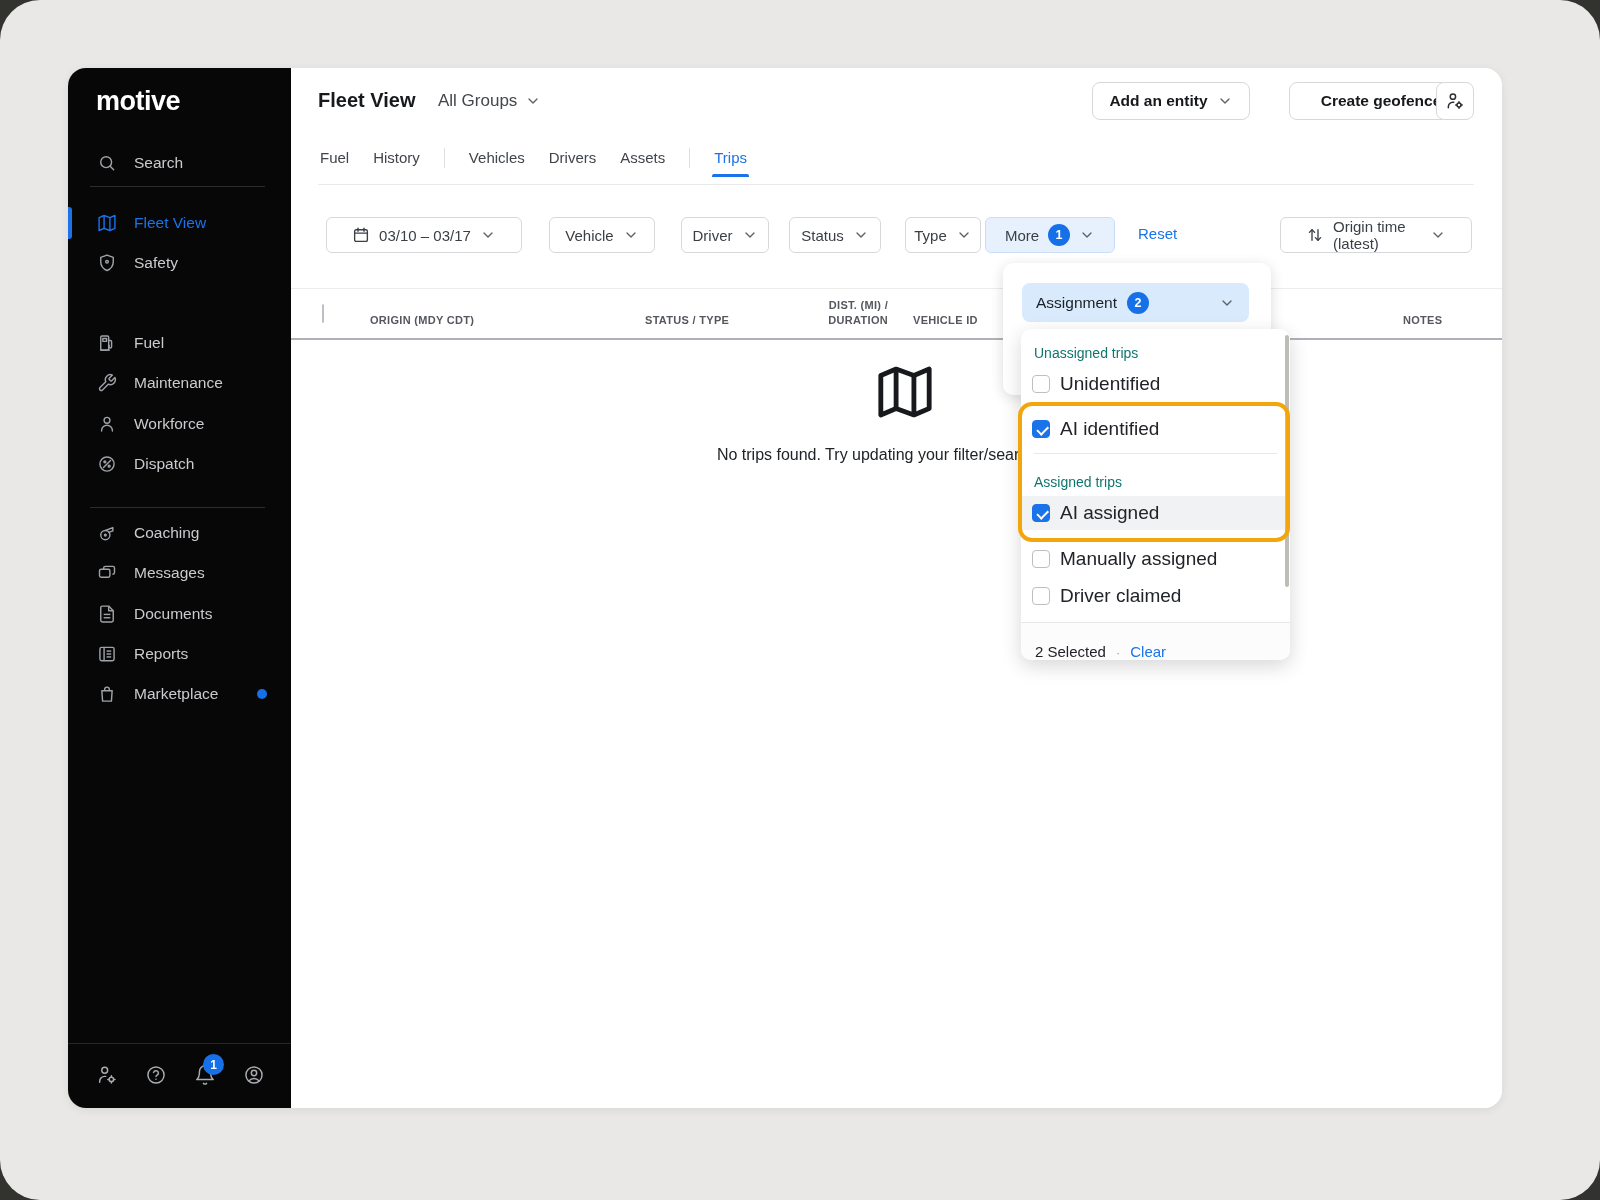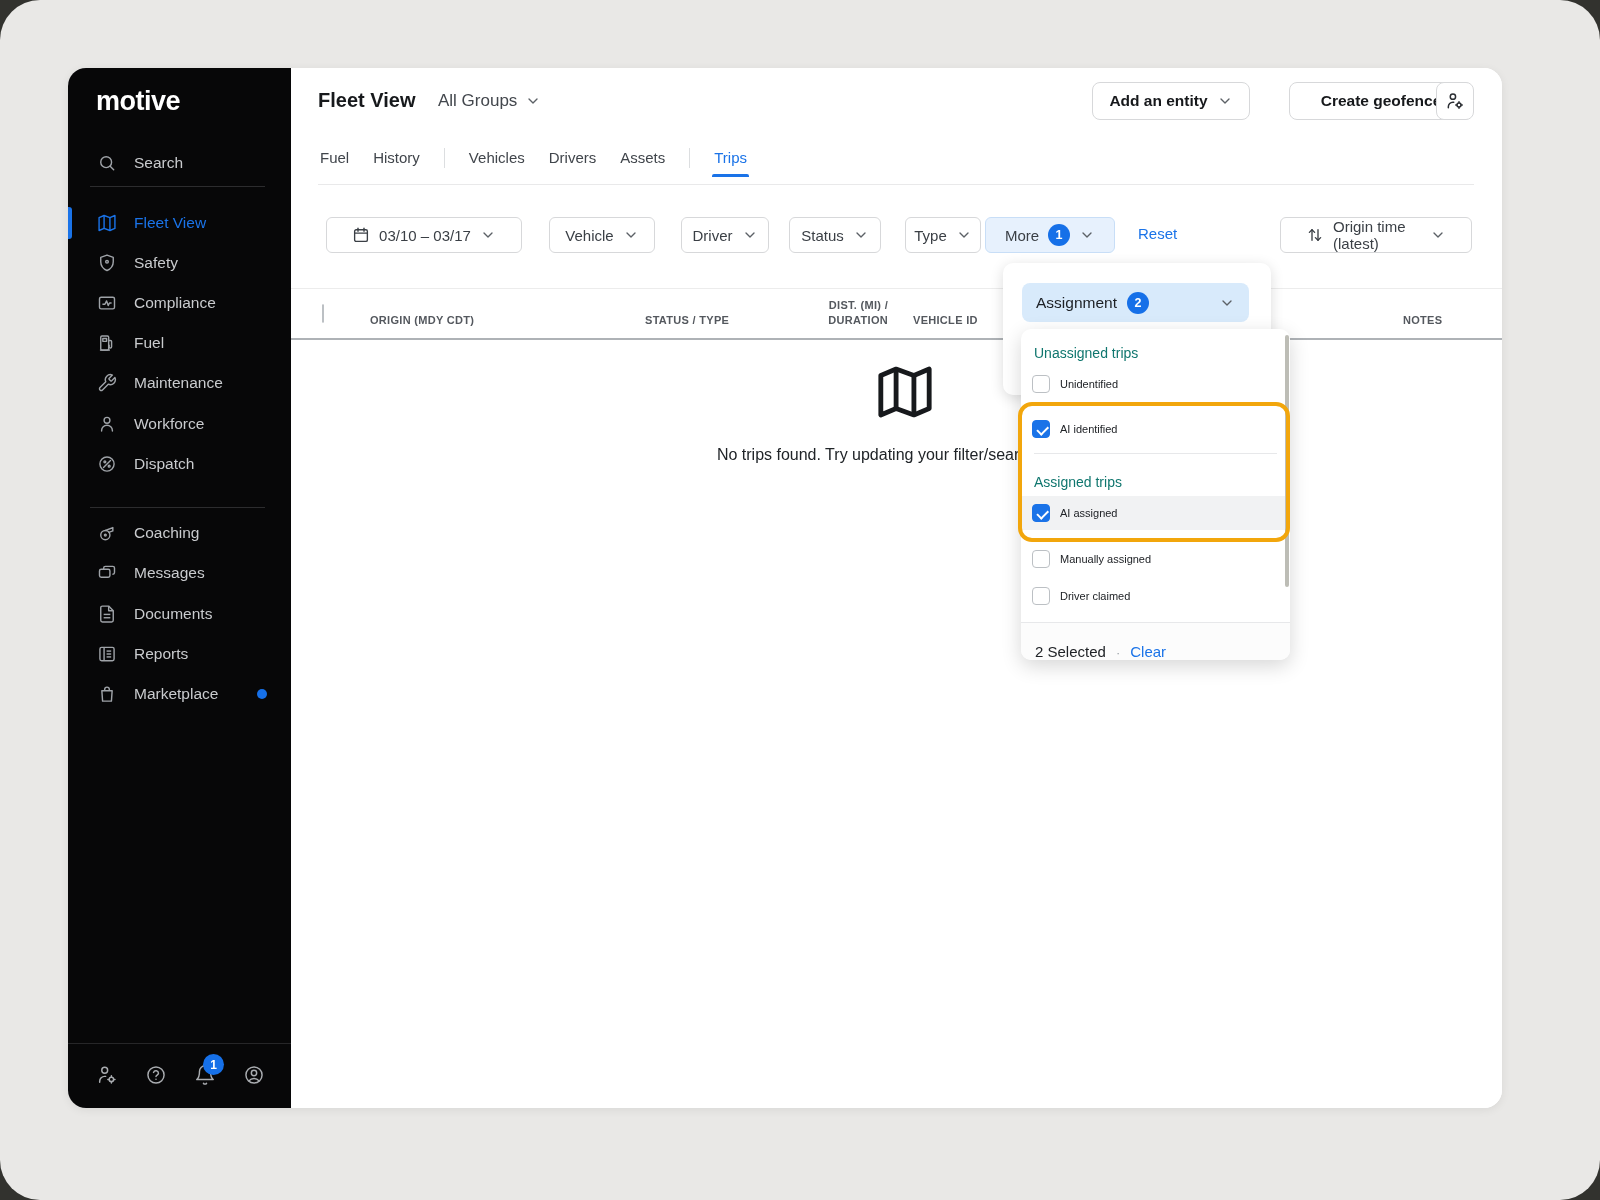--- a/index.html
+++ b/index.html
@@ -51,21 +51,21 @@
   
   .empty { position:absolute; left:0; top:296px; width:1228px; text-align:center; }
   .empty .txt { margin-top:22px; font-size:16px; color:#202428; }
 
   
   .panelA { position:absolute; left:935px; top:195px; width:268px; height:132px; background:#fff; border-radius:10px; box-shadow:0 3px 14px rgba(0,0,0,.14); z-index:20; }
   .assign-btn { position:absolute; left:954px; top:215px; width:227px; height:39px; background:#d8eafb; border-radius:8px; display:flex; align-items:center; padding:0 14px; gap:10px; font-size:15.5px; color:#1d2025; cursor:pointer; z-index:21; }
   .assign-btn .chev { margin-left:auto; }
   .panelB { position:absolute; left:953px; top:261px; width:269px; height:331px; background:#fff; border-radius:10px; box-shadow:0 6px 20px rgba(0,0,0,.16); z-index:22; }
   .grp-hdr { position:absolute; left:13px; font-size:14px; color:#0f766e; }
-  .opt { position:absolute; left:0; width:100%; height:34px; display:flex; align-items:center; gap:10px; padding-left:11px; font-size:11px; color:#202327; cursor:pointer; }
+  .opt { position:absolute; left:0; width:100%; height:34px; display:flex; align-items:center; gap:10px; padding-left:11px; font-size:19px; color:#202327; cursor:pointer; }
   .opt.hovered { background:#f1f2f3; }
   .opt-div { position:absolute; left:13px; width:243px; height:1px; background:#e7e8ea; }
   .dd-footer { position:absolute; left:0; bottom:0; width:100%; height:38px; border-top:1px solid #e7e8ea; display:flex; align-items:flex-end; padding-left:14px; gap:10px; font-size:15px; border-radius:0 0 10px 10px; background:#fcfcfc; }
   .dd-footer .sel { color:#202327; }
   .dd-footer .mid { color:#9aa0a6; font-size:13px; }
   .dd-footer .clear { color:var(--accent-blue,#1a73e8); font-weight:500; cursor:pointer; }
   .scrollbar { position:absolute; left:1217px; top:267px; width:4px; height:252px; background:#bdbdb6; border-radius:2px; z-index:23; cursor:pointer; }
   .hl-ring { position:absolute; left:950px; top:334px; width:272px; height:140px; border:4px solid var(--highlight-orange,#f2a60c); border-radius:14px; z-index:25; pointer-events:none; }
 
   svg { display:block; }
@@ -102,29 +102,20 @@
       <span>Fleet View</span>
     </div>
     <div class="sb-row" style="top:175px">
       <span class="ic">
             <svg viewBox="0 0 24 24" width="20" height="20" fill="none" stroke="currentColor" stroke-width="1.7" stroke-linejoin="round">
               <path d="M12 2.5l7.5 2.8v5.2c0 5-3 8.6-7.5 10.5C7.5 19.1 4.5 15.5 4.5 10.5V5.3z"></path>
               <circle cx="12" cy="10.5" r="1.6"></circle>
             </svg>
           </span>
       <span>Safety</span>
-    </div>
-    <div class="sb-row" style="top:215px">
-      <span class="ic">
-            <svg viewBox="0 0 24 24" width="20" height="20" fill="none" stroke="currentColor" stroke-width="1.7" stroke-linejoin="round">
-              <rect x="3" y="5" width="18" height="14" rx="2"></rect>
-              <polyline points="6.5 13.5 9.5 13.5 11.5 9.5 13.5 15 15 12 17.5 12"></polyline>
-            </svg>
-          </span>
-      <span>Compliance</span>
     </div>
     <div class="sb-row" style="top:255px">
       <span class="ic">
             <svg viewBox="0 0 24 24" width="20" height="20" fill="none" stroke="currentColor" stroke-width="1.7" stroke-linejoin="round">
               <rect x="4.5" y="3.5" width="9.5" height="17" rx="1.5"></rect>
               <rect x="7" y="6.5" width="4.5" height="3.5"></rect>
               <path d="M14 9h2.2a1.3 1.3 0 0 1 1.3 1.3v6.2a1.5 1.5 0 0 1-3 0V14"></path>
               <line x1="3.5" y1="20.5" x2="15.5" y2="20.5"></line>
             </svg>
           </span>

